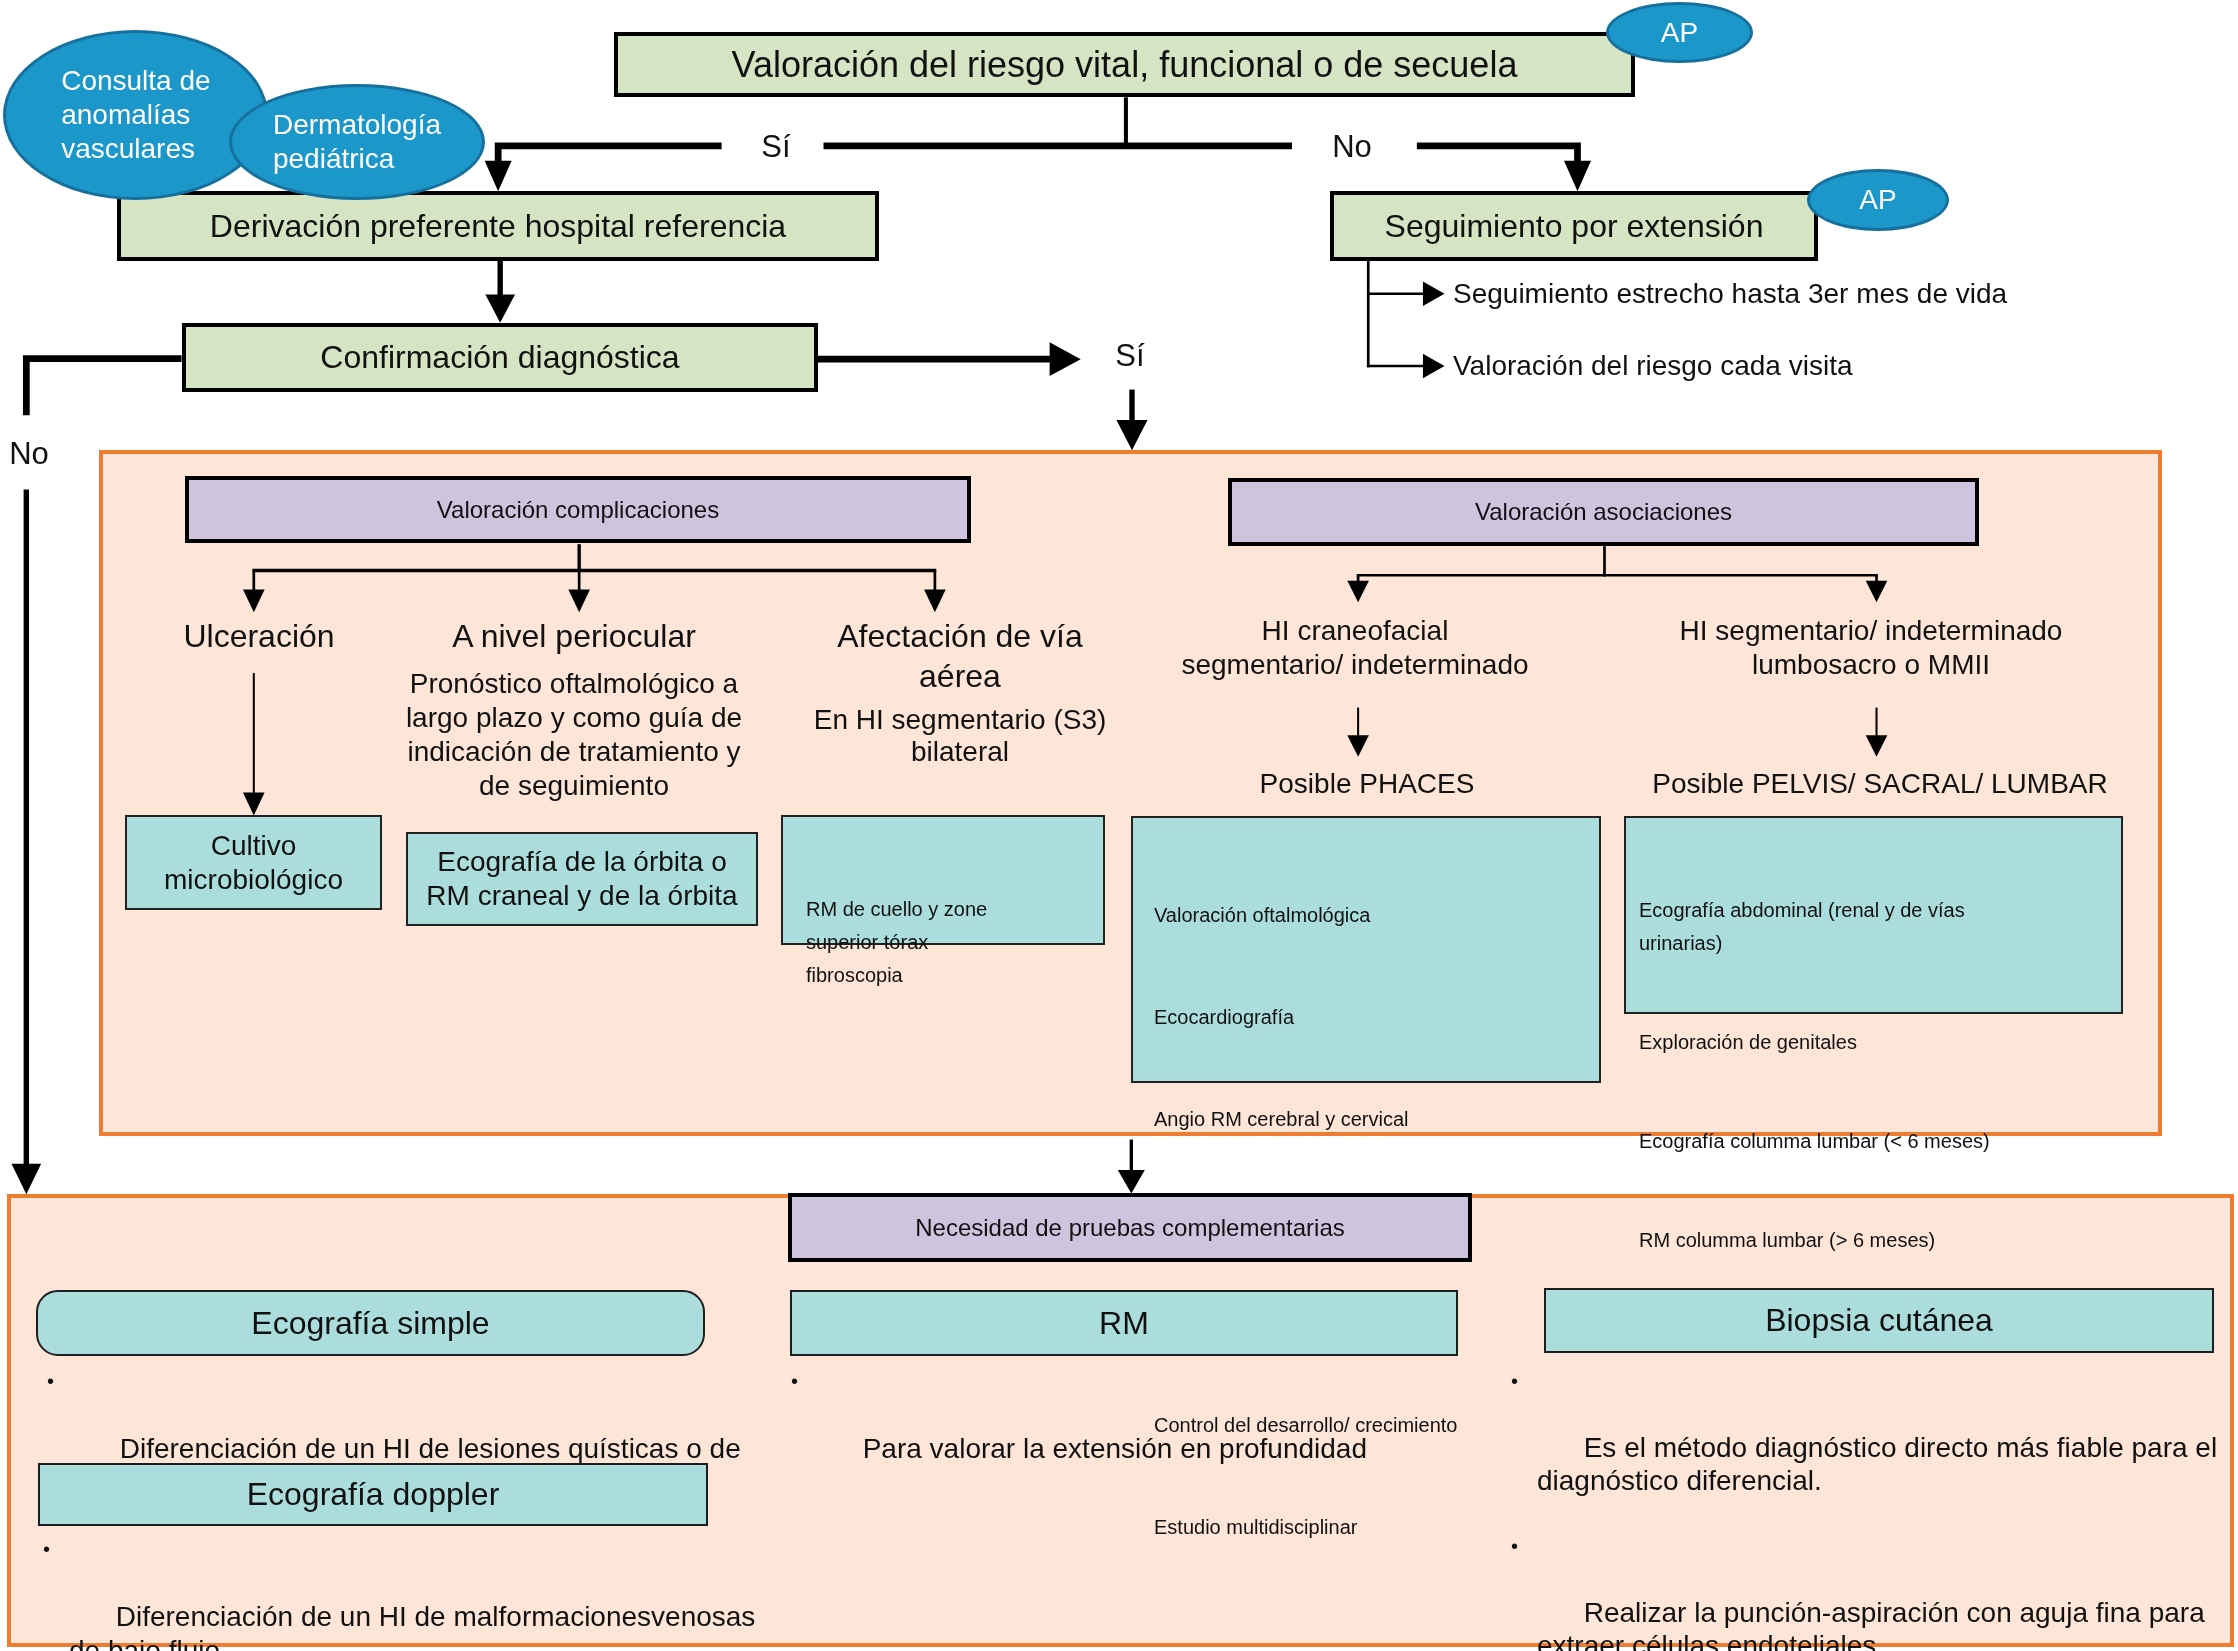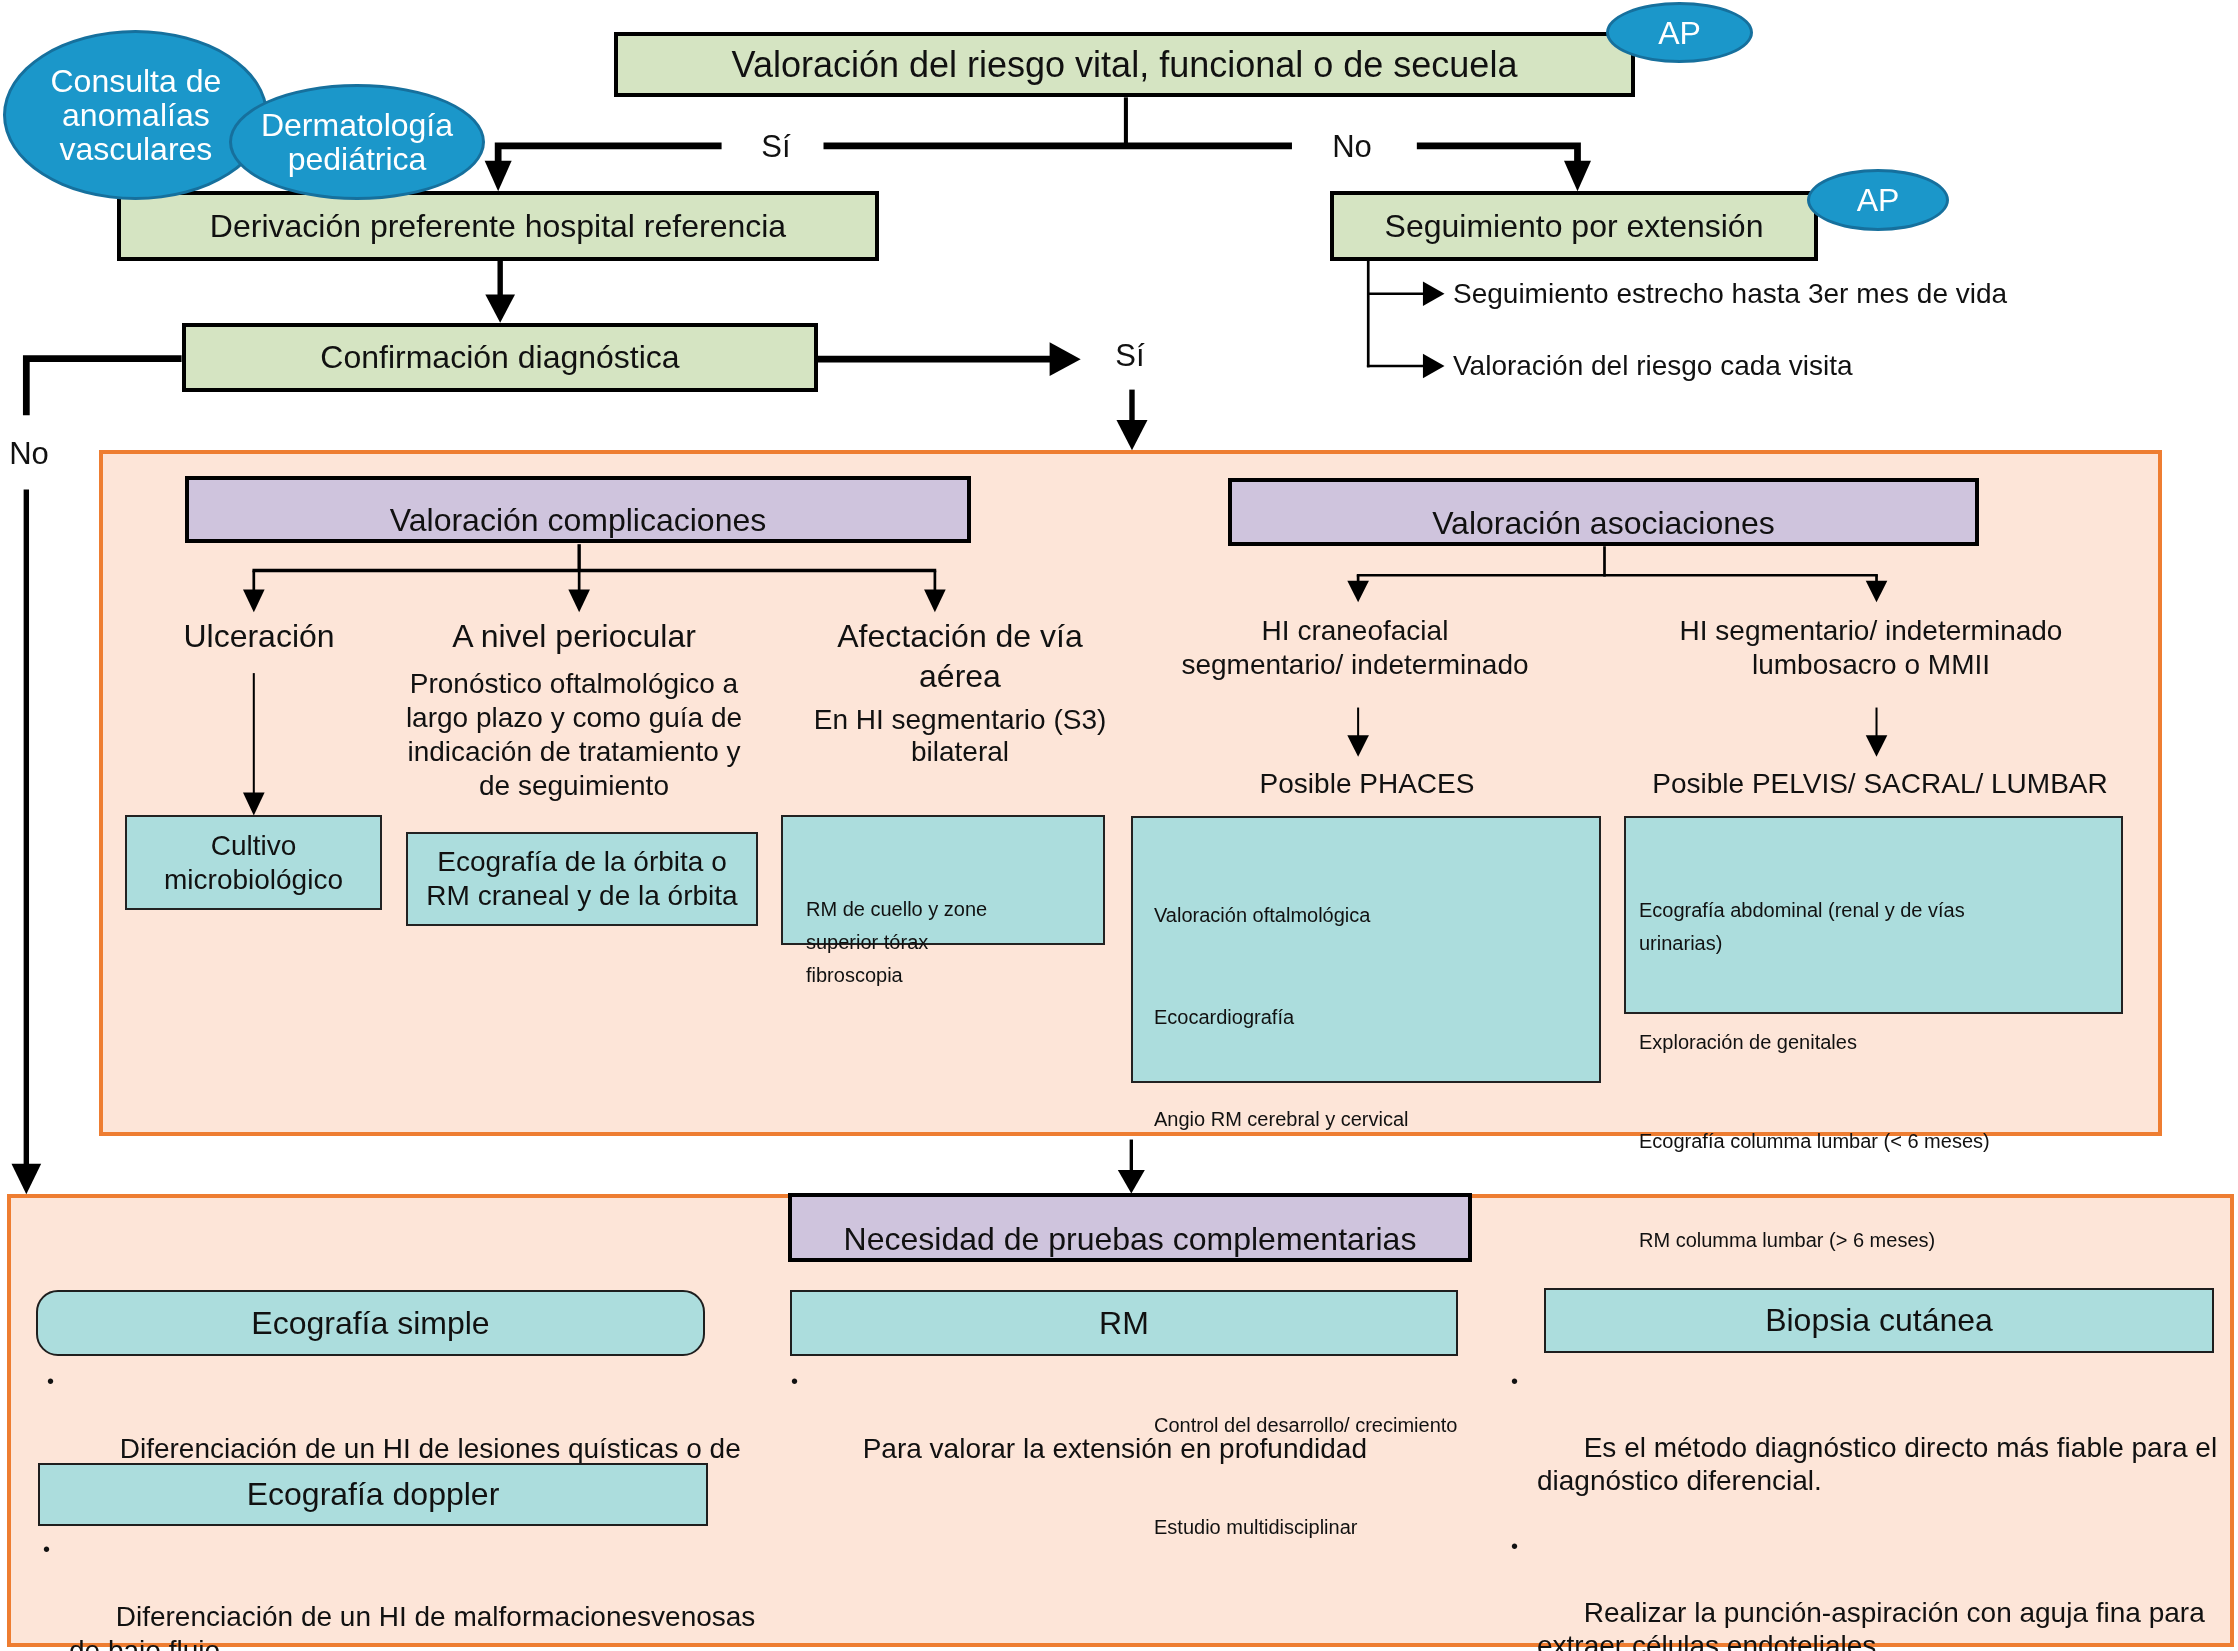--- a/index.html
+++ b/index.html
@@ -14,26 +14,26 @@
     --purple: #cfc4dd;
     --teal: #acdddd;
     --peach: #fde5d8;
     --orange: #ee7d31;
     --blue: #1b97ca;
     --blue-border: #16709d;
   }
   .section { position: absolute; box-sizing: border-box; background: var(--peach); border: 4.7px solid var(--orange); }
   .node { position: absolute; box-sizing: border-box; display: flex; align-items: center; justify-content: center; text-align: center; white-space: pre; z-index: 3; }
   .green { background: var(--green); border: 4.7px solid #000; font-size: 32px; }
-  .purple { background: var(--purple); border: 4.7px solid #000; font-size: 32px; align-items: flex-end; }
+  .purple { background: var(--purple); border: 4.7px solid #000; font-size: 24px; }
   .teal-head { background: var(--teal); border: 2.7px solid #1e1e1e; font-size: 32px; }
   .teal { background: var(--teal); border: 2.7px solid #222; font-size: 28px; line-height: 34px; }
   .teal-list { background: var(--teal); border: 2.7px solid #222; font-size: 20px; line-height: 33px; display: block; text-align: left; white-space: pre; }
   .teal-list > div { white-space: pre; }
-  .badge { position: absolute; box-sizing: border-box; border-radius: 50%; background: var(--blue); border: 3.4px solid var(--blue-border); color: #ffffff; display: flex; align-items: center; justify-content: center; text-align: center; white-space: pre; font-size: 32px; line-height: 34px; z-index: 4; }
+  .badge { position: absolute; box-sizing: border-box; border-radius: 50%; background: var(--blue); border: 3.4px solid var(--blue-border); color: #ffffff; display: flex; align-items: center; justify-content: center; text-align: left; white-space: pre; font-size: 28px; line-height: 34px; z-index: 4; }
   .c { position: absolute; transform: translate(-50%, -50%); white-space: pre; text-align: center; z-index: 3; }
   .lft { position: absolute; transform: translateY(-50%); white-space: pre; z-index: 3; }
   .branch-label { font-size: 31px; }
   .sub-label { font-size: 32px; line-height: 40px; }
   .desc { font-size: 28px; line-height: 34px; }
   .small { font-size: 28px; line-height: 34px; }
   .bullets { position: absolute; z-index: 3; font-size: 28px; line-height: 34px; }
   .bullet-item { position: relative; white-space: pre; }
   .bullet-glyph { position: absolute; left: 0; top: 0; font-size: 20px; line-height: 34px; }
   svg.wires { position: absolute; left: 0; top: 0; z-index: 2; pointer-events: none; }

